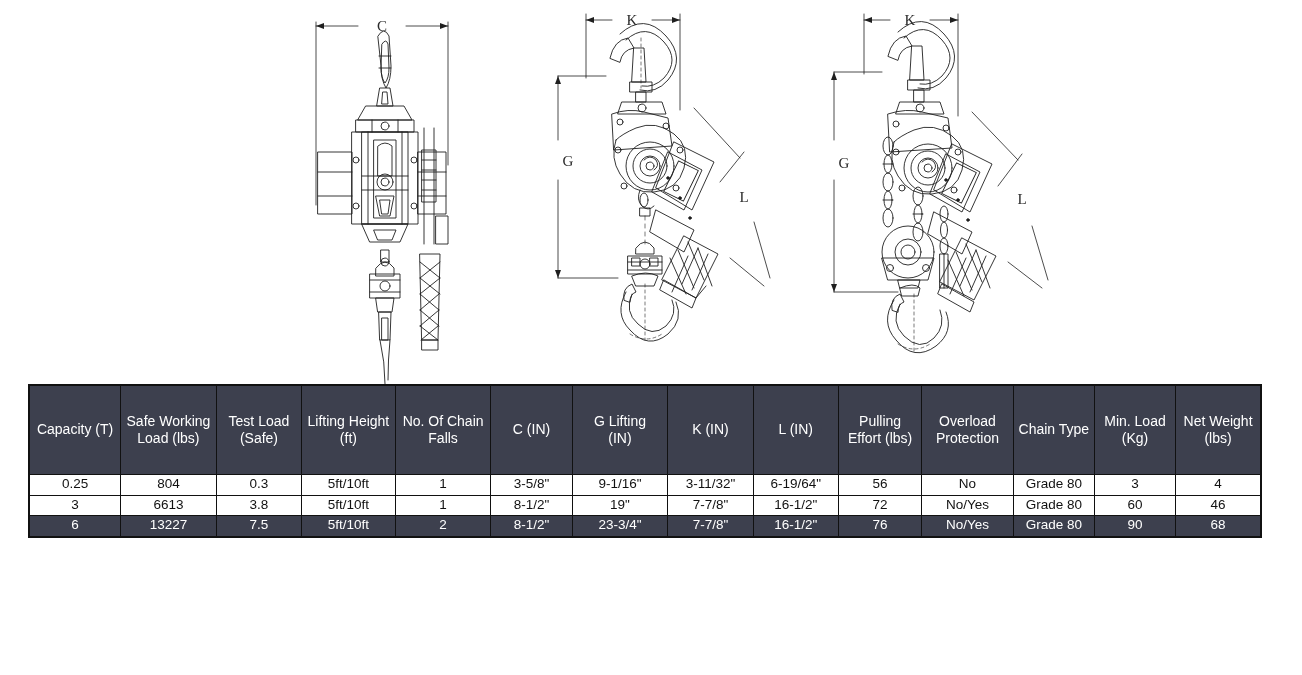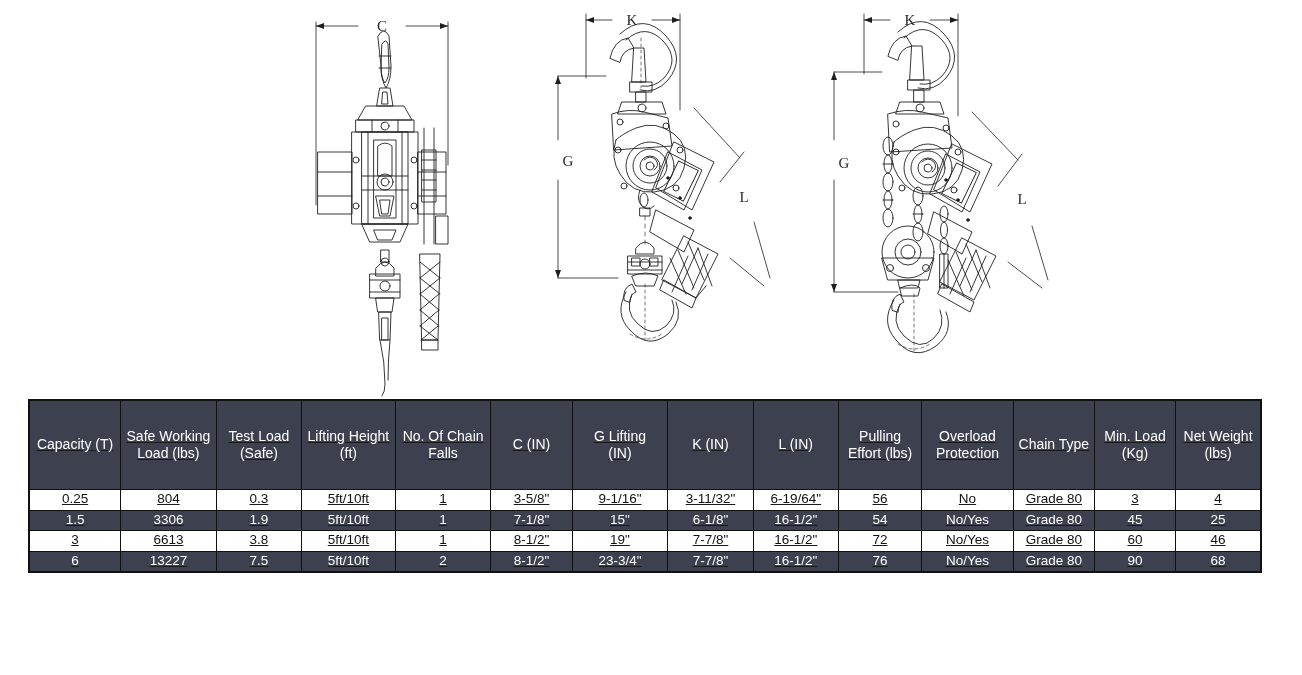--- a/index.html
+++ b/index.html
@@ -11,21 +11,21 @@
   .dwg{position:absolute;top:0;height:398px;}
   .dwg svg{display:block;}
 
   #dwg-left{left:296px;width:200px;}
   #dwg-mid{left:548px;width:250px;}
   #dwg-right{left:822px;width:250px;}
 
   .dimlabel{font-family:"Liberation Serif","DejaVu Serif",serif;font-size:15px;fill:#2a2a2a;}
 
   
-  #spec-table-wrap{position:absolute;left:28px;top:399px;width:1234px;text-decoration:underline;}
+  #spec-table-wrap{position:absolute;left:28px;top:384px;width:1234px;}
   table#spec-table{border-collapse:collapse;width:1234px;table-layout:fixed;
                    border:2px solid #111;}
   table#spec-table th,table#spec-table td{
       border:1px solid #111;
       text-align:center;
       vertical-align:middle;
       font-size:13.5px;
       padding:0 2px;
       line-height:1.25;
       font-family:"Liberation Sans","DejaVu Sans",sans-serif;
@@ -471,36 +471,20 @@
           <td>1</td>
           <td>3-5/8"</td>
           <td>9-1/16"</td>
           <td>3-11/32"</td>
           <td>6-19/64"</td>
           <td>56</td>
           <td>No</td>
           <td>Grade 80</td>
           <td>3</td>
           <td>4</td>
-        </tr>
-        <tr class="row-dark">
-          <td>1.5</td>
-          <td>3306</td>
-          <td>1.9</td>
-          <td>5ft/10ft</td>
-          <td>1</td>
-          <td>7-1/8"</td>
-          <td>15"</td>
-          <td>6-1/8"</td>
-          <td>16-1/2"</td>
-          <td>54</td>
-          <td>No/Yes</td>
-          <td>Grade 80</td>
-          <td>45</td>
-          <td>25</td>
         </tr>
         <tr class="row-light">
           <td>3</td>
           <td>6613</td>
           <td>3.8</td>
           <td>5ft/10ft</td>
           <td>1</td>
           <td>8-1/2"</td>
           <td>19"</td>
           <td>7-7/8"</td>

